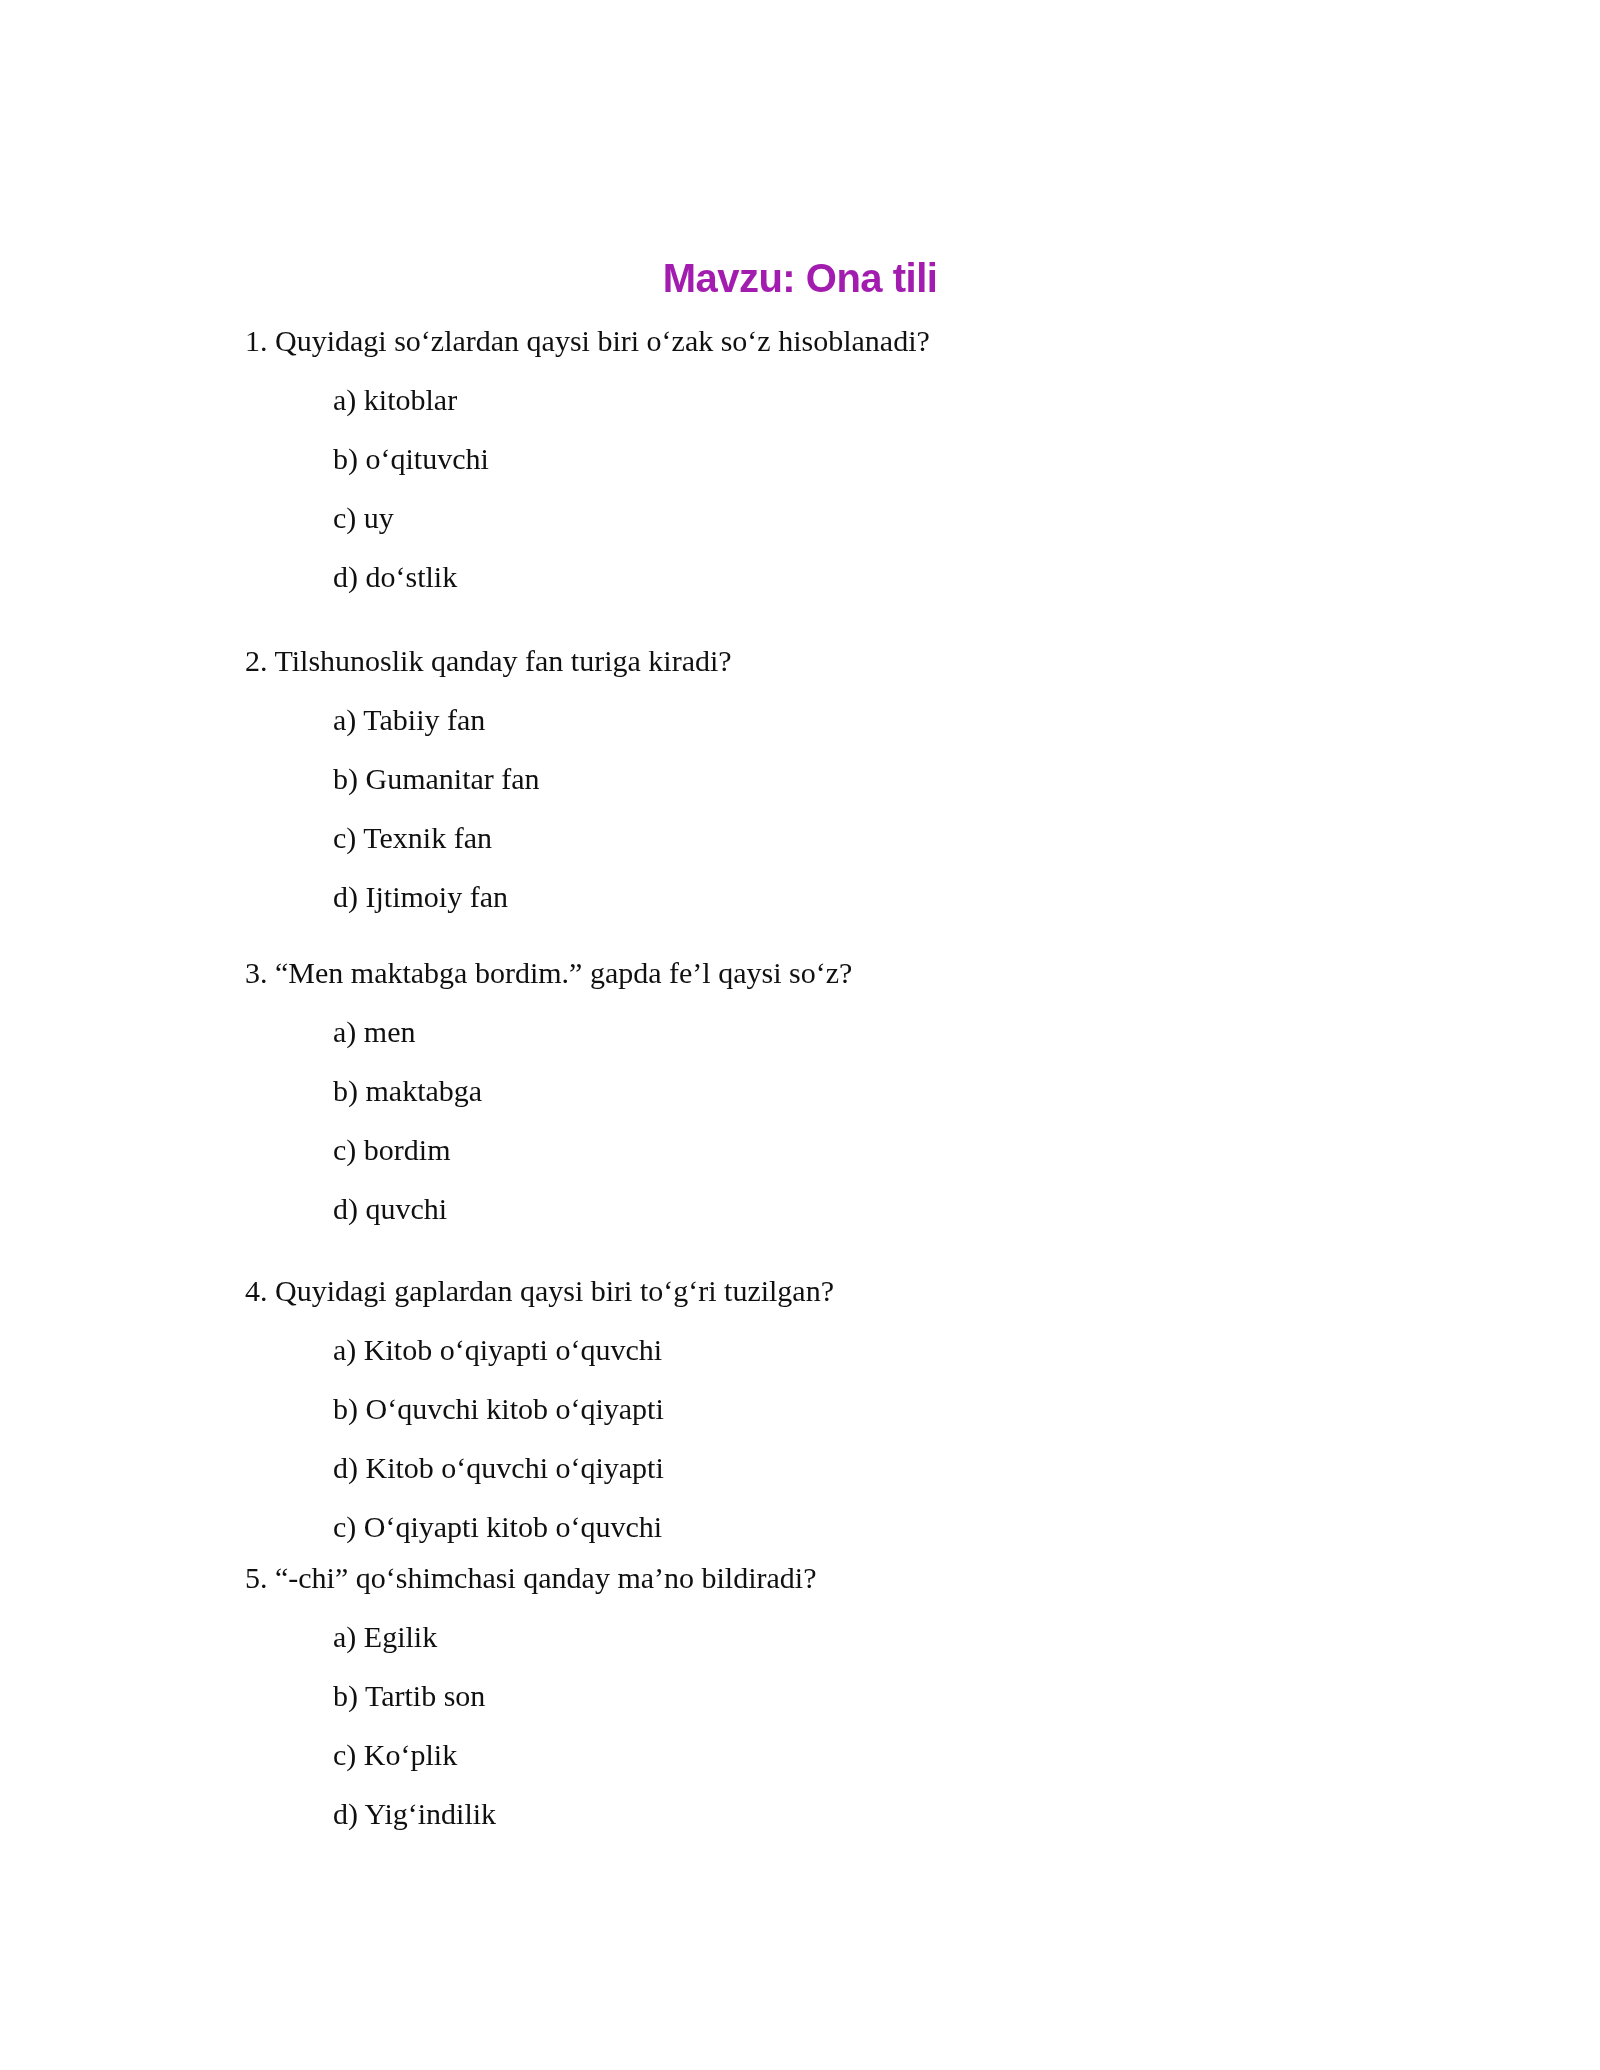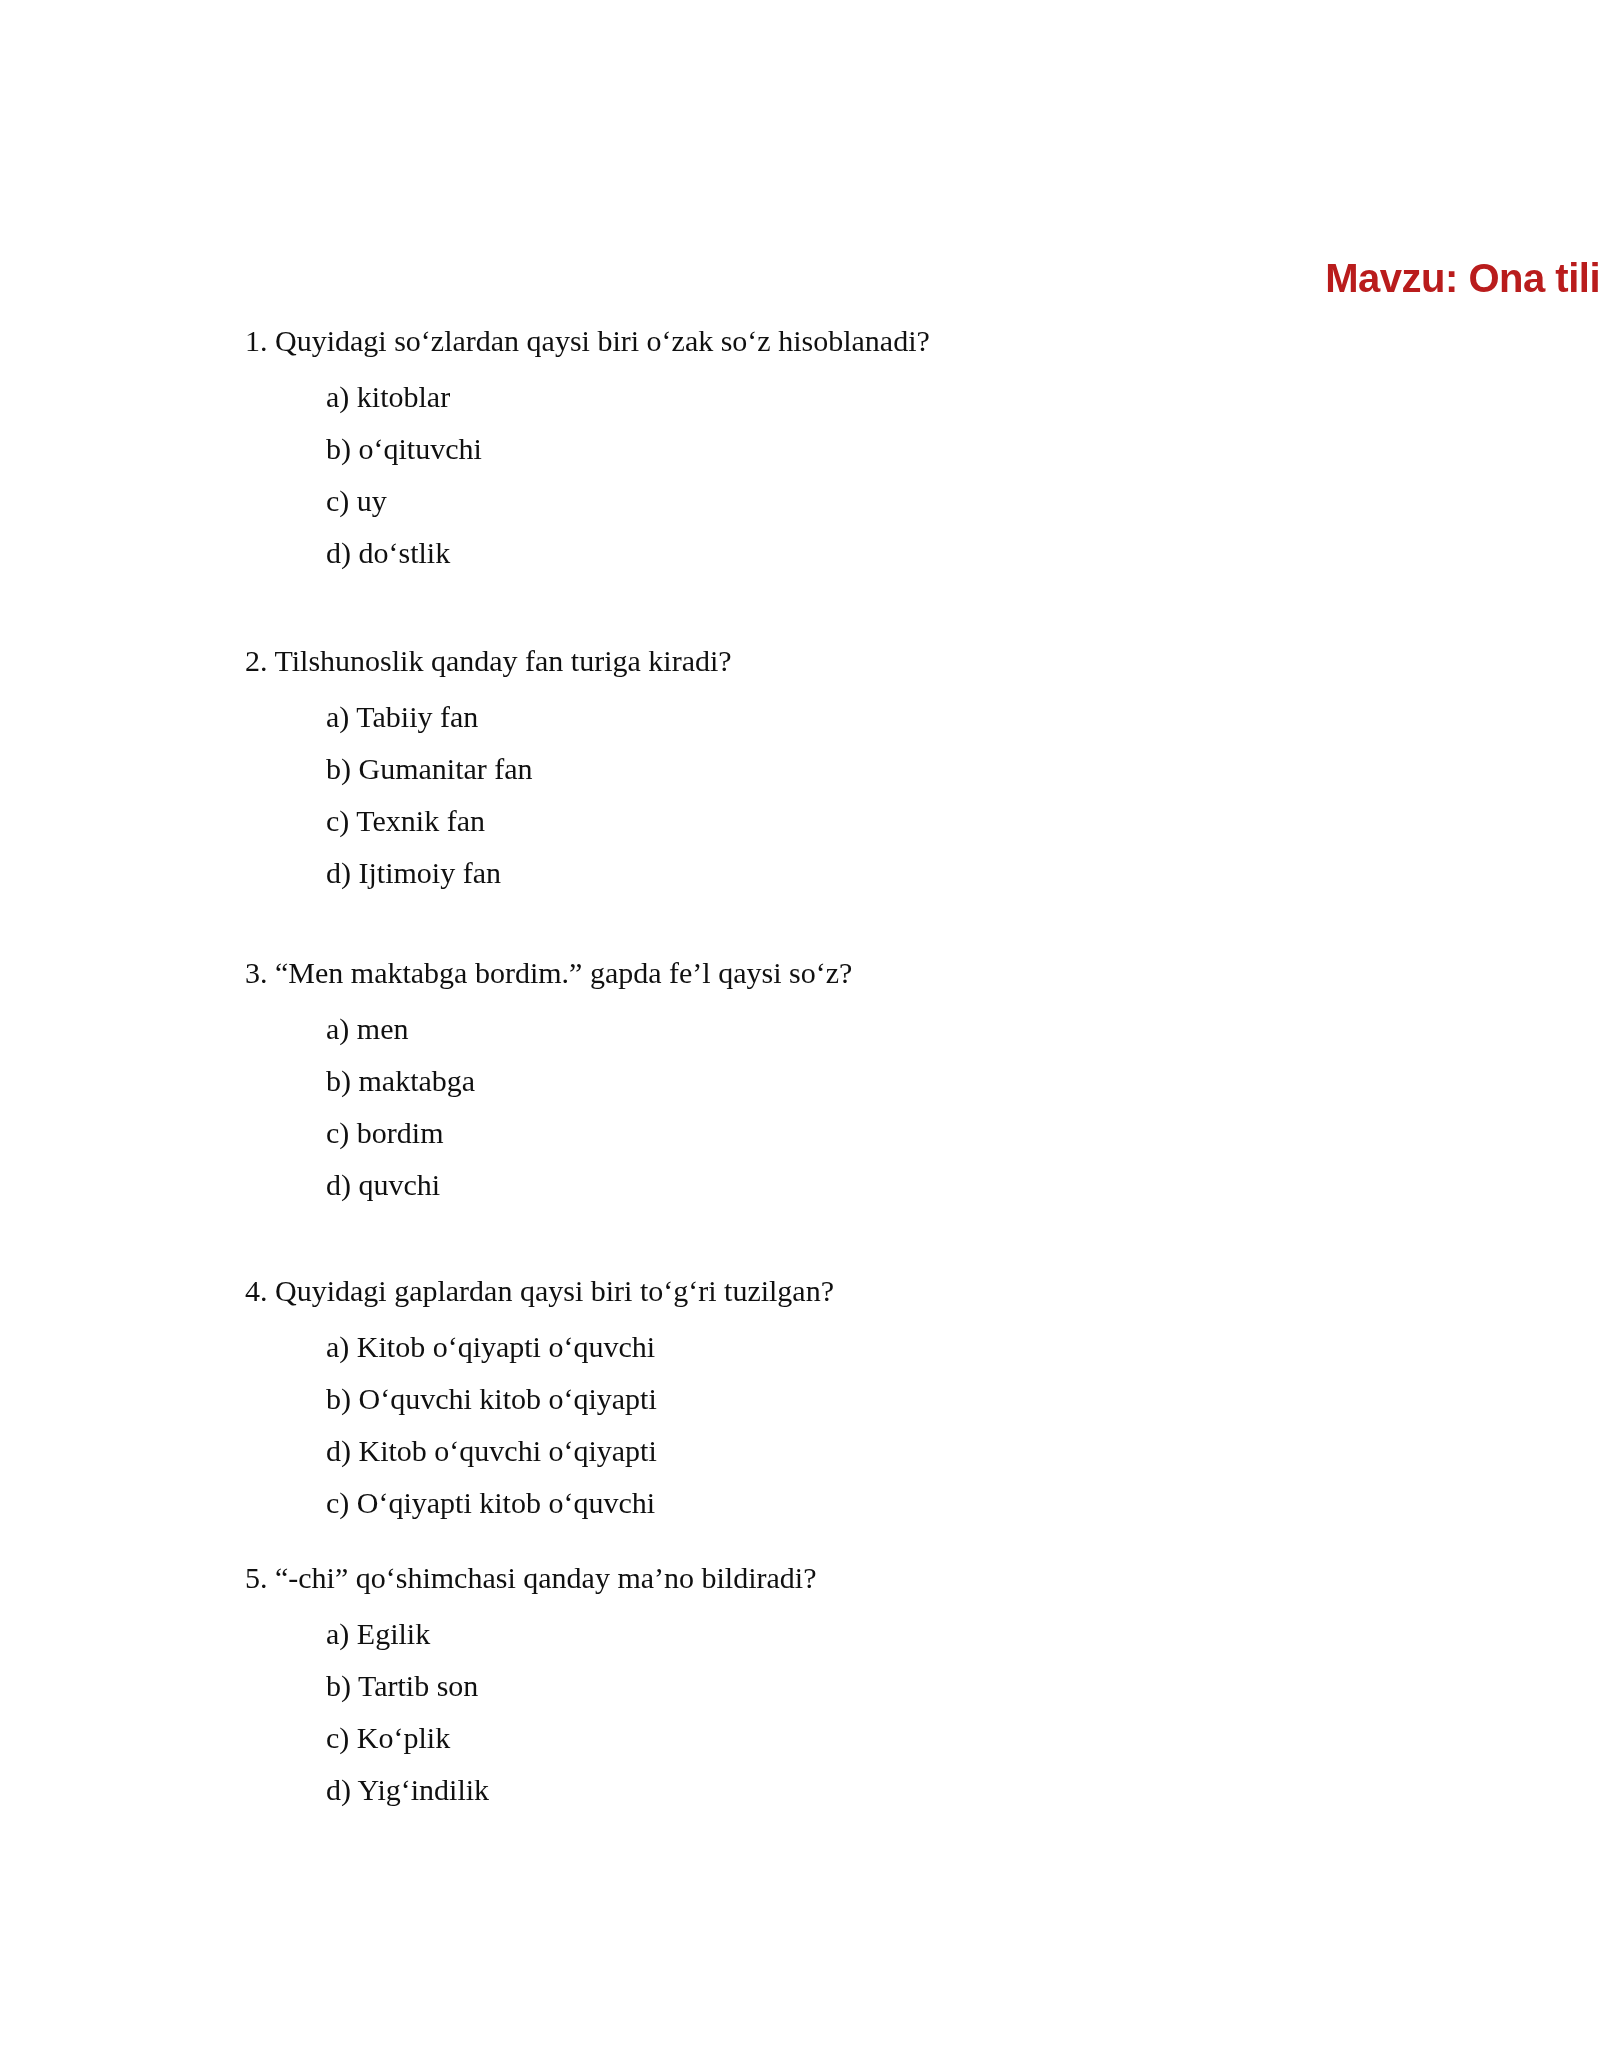--- a/index.html
+++ b/index.html
@@ -17,45 +17,45 @@
     background: #ffffff;
     font-family: "Liberation Serif", "DejaVu Serif", serif;
     color: #101010;
   }
   .title {
     position: absolute;
     top: 254px;
     left: 0;
     width: 1600px;
     margin: 0;
-    text-align: right;
+    text-align: center;
     font-family: "Liberation Sans", "DejaVu Sans", sans-serif;
     font-weight: 700;
     font-size: 40px;
     line-height: 48px;
     letter-spacing: -0.5px;
-    color: #b91c1c;
+    color: #a21caf;
   }
   .question {
     position: absolute;
     left: 237px;
     width: 1200px;
   }
   .q-line {
     margin: 8px;
     font-size: 30px;
     line-height: 48px;
     white-space: nowrap;
   }
   .opts {
     margin-top: 7px;
     padding-left: 85px;
   }
   .opt {
-    margin: 4px;
+    margin: 11px;
     font-size: 30px;
     line-height: 48px;
     white-space: nowrap;
   }
   .q1 { top: 309px; }
   .q2 { top: 629px; }
   .q3 { top: 941px; }
   .q4 { top: 1259px; }
   .q5 { top: 1546px; }
 </style>

